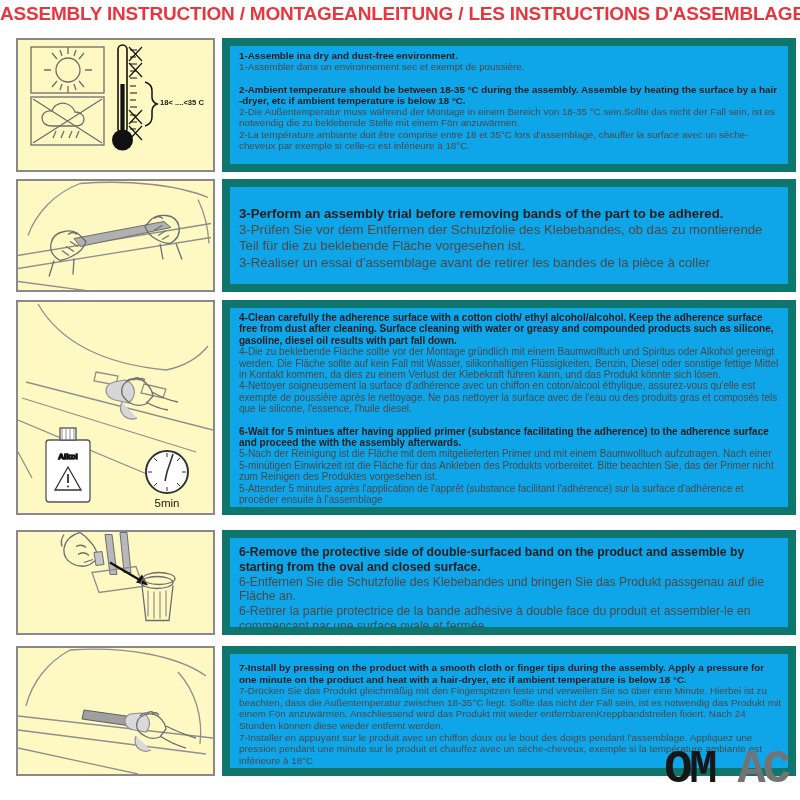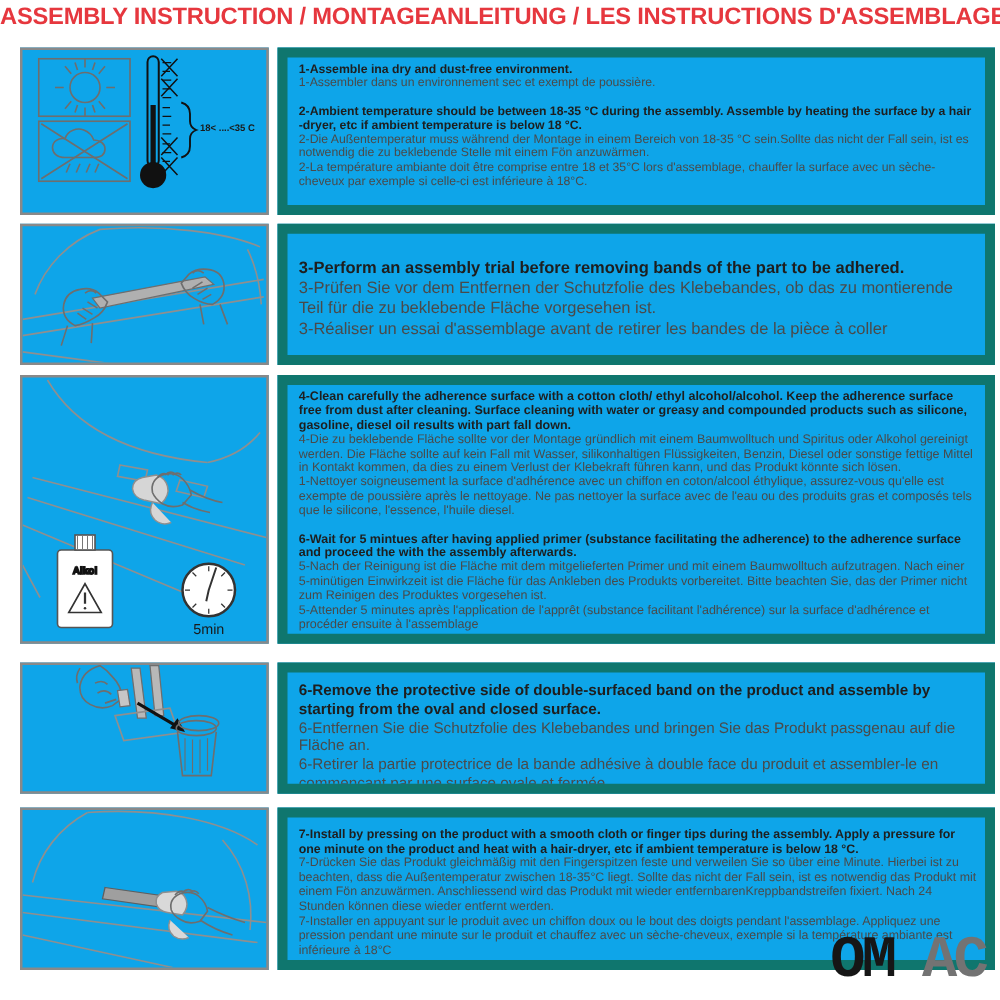--- a/index.html
+++ b/index.html
@@ -9,21 +9,21 @@
     -webkit-font-smoothing:antialiased;
   }
   .page-title{
     position:absolute;top:3px;left:0;width:800px;text-align:center;
     font-size:19px;font-weight:bold;letter-spacing:-0.2px;color:#e6373e;
     white-space:nowrap;
   }
   .row{position:absolute;left:16px;width:780px;}
   .illus{
     position:absolute;left:0;top:0;width:199px;height:100%;
-    border:2px solid #898989;box-sizing:border-box;background:#0ea5e9;overflow:hidden;
+    border:2px solid #898989;box-sizing:border-box;background:#fef9c3;overflow:hidden;
   }
   .illus svg{display:block;width:100%;height:100%;}
   .textbox{
     position:absolute;left:206px;top:0;width:574px;height:100%;
     border:8px solid #0f766e;box-sizing:border-box;background:#0ea5e9;
     padding:4px 7px 2px 9px;overflow:hidden;color:#474747;
   }
   .p-en{font-weight:bold;color:#1e1e1e;}
   .p-de,.p-fr{font-weight:normal;color:#4a4a4a;}
   .gap{height:11px;}
@@ -176,21 +176,21 @@
           <path d="M136,156 l3,3 M159,181 l3,3 M162,156 l-3,3 M139,181 l-3,3"></path>
         </g>
         <path d="M149,170 L155,152 M149,170 L147,179" stroke="#333" stroke-width="1.6" fill="none"></path>
         <text class="svg-label" x="149" y="205" font-size="11.5" text-anchor="middle">5min</text>
       </g>
     </svg>
   </div>
   <div class="textbox">
     <div class="p-en">4-Clean carefully the adherence surface with a cotton cloth/ ethyl alcohol/alcohol. Keep the adherence surface free from dust after cleaning. Surface cleaning with water or greasy and compounded products such as silicone, gasoline, diesel oil results with part fall down.</div>
     <div class="p-de">4-Die zu beklebende Fläche sollte vor der Montage gründlich mit einem Baumwolltuch und Spiritus oder Alkohol gereinigt werden. Die Fläche sollte auf kein Fall mit Wasser, silikonhaltigen Flüssigkeiten, Benzin, Diesel oder sonstige fettige Mittel in Kontakt kommen, da dies zu einem Verlust der Klebekraft führen kann, und das Produkt könnte sich lösen.</div>
-    <div class="p-fr">1-Nettoyer soigneusement la surface d'adhérence avec un chiffon en coton/alcool éthylique, assurez-vous qu'elle est exempte de poussière après le nettoyage. Ne pas nettoyer la surface avec de l'eau ou des produits gras et composés tels que le silicone, l'essence, l'huile diesel.</div>
+    <div class="p-fr">4-Nettoyer soigneusement la surface d'adhérence avec un chiffon en coton/alcool éthylique, assurez-vous qu'elle est exempte de poussière après le nettoyage. Ne pas nettoyer la surface avec de l'eau ou des produits gras et composés tels que le silicone, l'essence, l'huile diesel.</div>
     <div class="gap"></div>
     <div class="p-en">6-Wait for 5 mintues after having applied primer (substance facilitating the adherence) to the adherence surface and proceed the with the assembly afterwards.</div>
     <div class="p-de">5-Nach der Reinigung ist die Fläche mit dem mitgelieferten Primer und mit einem Baumwolltuch aufzutragen. Nach einer 5-minütigen Einwirkzeit ist die Fläche für das Ankleben des Produkts vorbereitet. Bitte beachten Sie, das der Primer nicht zum Reinigen des Produktes vorgesehen ist.</div>
     <div class="p-fr">5-Attender 5 minutes après l'application de l'apprêt (substance facilitant l'adhérence) sur la surface d'adhérence et procéder ensuite à l'assemblage</div>
   </div>
 </div>
 
 <div class="row row4">
   <div class="illus">
     <svg viewBox="0 0 195 100">

